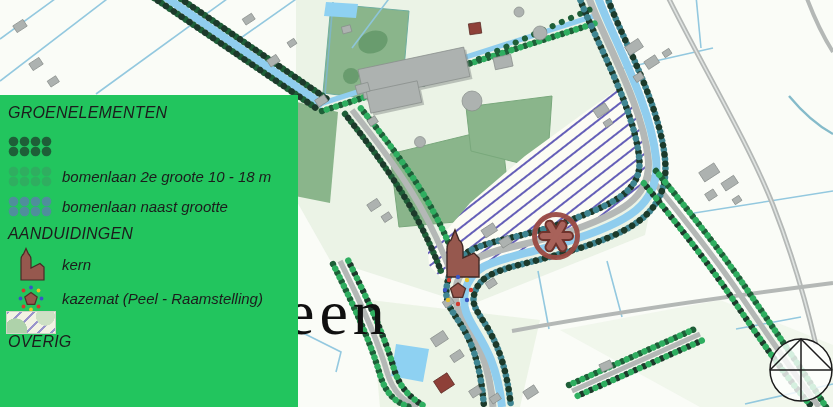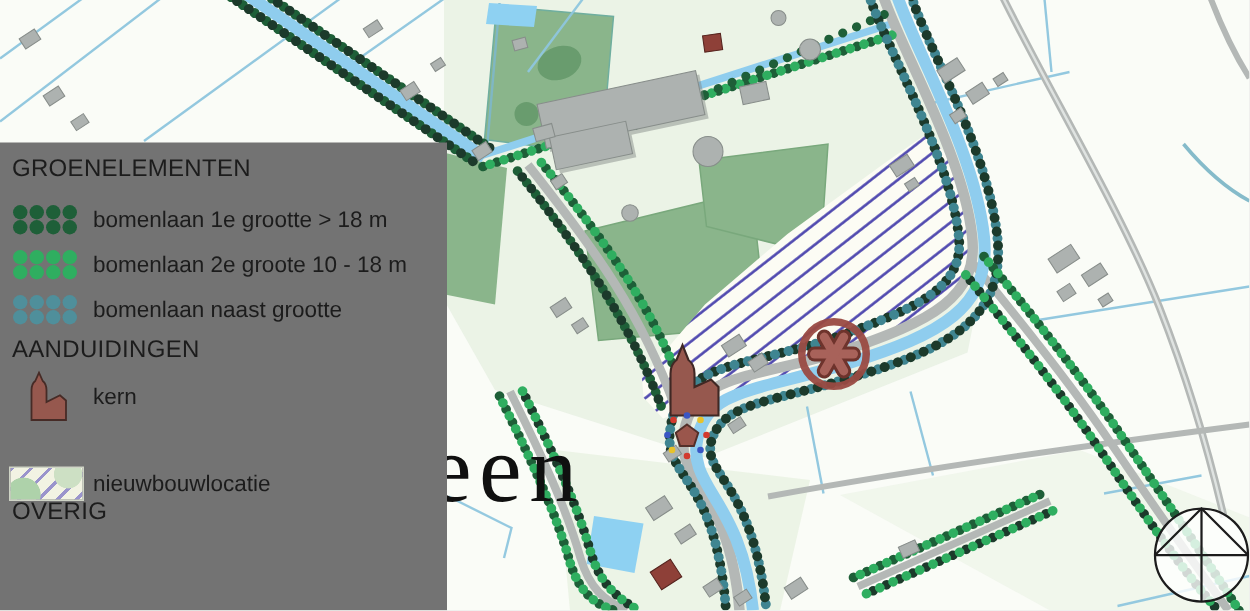--- a/index.html
+++ b/index.html
@@ -1,20 +1,20 @@
 <!DOCTYPE html>
 <html style="--tree-dark: #1e5f38; --tree-black: #1c3a2b; --tree-green: #2fae60; --tree-teal: #3f8591; --canal-blue: #8fcdee; --road-gray: #b4b8b6; --field-line: #8ec6de; --green-area: #8ab58b; --green-dark: #699c6e; --hatch-line: #4a43ad; --marker-red: #9a4a42; --marker-red-dark: #6e332c; --marker-red-light: #a8625a; --building-gray: #adb2b0; --building-shadow: #7e8481; --kerk-brown: #96584e; --red-square: #8e4038; --text-dark: #1c1c1c;"><head>
 <meta charset="utf-8">
 <style>
   html,body{margin:0;padding:0;background:#e8e8e8;}
   #stage{position:relative;width:833px;height:407px;overflow:hidden;background:#fafcf7;
          font-family:"Liberation Sans",sans-serif;}
   #map-svg{position:absolute;left:0;top:0;}
   
-  #legend{position:absolute;left:0;top:95px;width:298px;height:312px;background:#737373;}
+  #legend{position:absolute;left:0;top:95px;width:298px;height:312px;background:#22c55e;font-style:italic;}
   .lhead{position:absolute;left:8px;font-size:16px;letter-spacing:.2px;color:var(--text-dark,#1c1c1c);}
   .lrow{position:absolute;left:0;width:298px;display:flex;align-items:center;}
   .licon{width:62px;display:flex;justify-content:center;align-items:center;flex:0 0 62px;}
   .llabel{font-size:15px;color:var(--text-dark,#1c1c1c);white-space:nowrap;}
   .hatch-swatch{width:50px;height:23px;border:1px solid #cfd4c6;box-sizing:border-box;
      background:
        radial-gradient(circle at 18% 85%, #aed2aa 0 26%, rgba(0,0,0,0) 27%),
        radial-gradient(circle at 80% 20%, #cde0c4 0 22%, rgba(0,0,0,0) 23%),
        repeating-linear-gradient(135deg, #9a94cc 0 2px, #f2f3e3 2px 9px);}
 </style>
@@ -229,21 +229,20 @@
               <circle cx="16.5" cy="6.5" r="4.8"></circle>
               <circle cx="27.5" cy="6.5" r="4.8"></circle>
               <circle cx="38.5" cy="6.5" r="4.8"></circle>
           <circle cx="5.5" cy="16.5" r="4.8"></circle>
               <circle cx="16.5" cy="16.5" r="4.8"></circle>
               <circle cx="27.5" cy="16.5" r="4.8"></circle>
               <circle cx="38.5" cy="16.5" r="4.8"></circle>
         </g>
       </svg>
         </span>
-    <span class="llabel">bomenlaan 1e grootte &gt; 18 m</span>
   </div>
 
   <div class="lrow" style="top:70px">
     <span class="licon">
       <svg width="46" height="23" viewBox="0 0 46 23">
         <g fill="var(--tree-green)">
           <circle cx="5.5" cy="6.5" r="4.8"></circle>
               <circle cx="16.5" cy="6.5" r="4.8"></circle>
               <circle cx="27.5" cy="6.5" r="4.8"></circle>
               <circle cx="38.5" cy="6.5" r="4.8"></circle>
@@ -279,25 +278,40 @@
 
   <div class="lrow" style="top:152px">
     <span class="licon">
       <svg width="30" height="34" viewBox="0 0 30 34">
         <path d="M5,33 L5,13 Q5,9 7.5,7 L10,1.5 L12.5,7 Q15,9 15,13 L15,21 L24,16.5 L28,20 L28,33 Z" fill="var(--kerk-brown)" stroke="#462b26" stroke-width="1.2"></path>
       </svg>
         </span>
     <span class="llabel">kern</span>
   </div>
 
+  <div class="lrow" style="top:188px">
+    <span class="licon">
+      <svg width="30" height="30" viewBox="0 0 30 30">
+        <polygon points="15,9.5 21.2,14 18.8,21.3 11.2,21.3 8.8,14" fill="#9a564c" stroke="#53302a" stroke-width="1.2"></polygon>
+        <circle cx="15" cy="4.5" r="1.9" fill="#3a56c4"></circle>
+        <circle cx="22.5" cy="7.5" r="1.9" fill="#e8c22a"></circle>
+        <circle cx="25.5" cy="15.5" r="1.9" fill="#3a56c4"></circle>
+        <circle cx="22.5" cy="23.5" r="1.9" fill="#d23a2e"></circle>
+        <circle cx="15" cy="26.5" r="1.9" fill="#e8c22a"></circle>
+        <circle cx="7.5" cy="23.5" r="1.9" fill="#d23a2e"></circle>
+        <circle cx="4.5" cy="15.5" r="1.9" fill="#3a56c4"></circle>
+        <circle cx="7.5" cy="7.5" r="1.9" fill="#d23a2e"></circle>
+      </svg>
+        </span>
+    <span class="llabel">kazemat (Peel - Raamstelling)</span>
+  </div>
 
   <div class="lrow" style="top:216px">
     <span class="licon">
           <span class="hatch-swatch"></span>
         </span>
-    <span class="llabel">nieuwbouwlocatie</span>
   </div>
 
   <div class="lhead" style="top:238px">OVERIG</div>
 
 </div>
 
 </div>
 
 </body></html>

